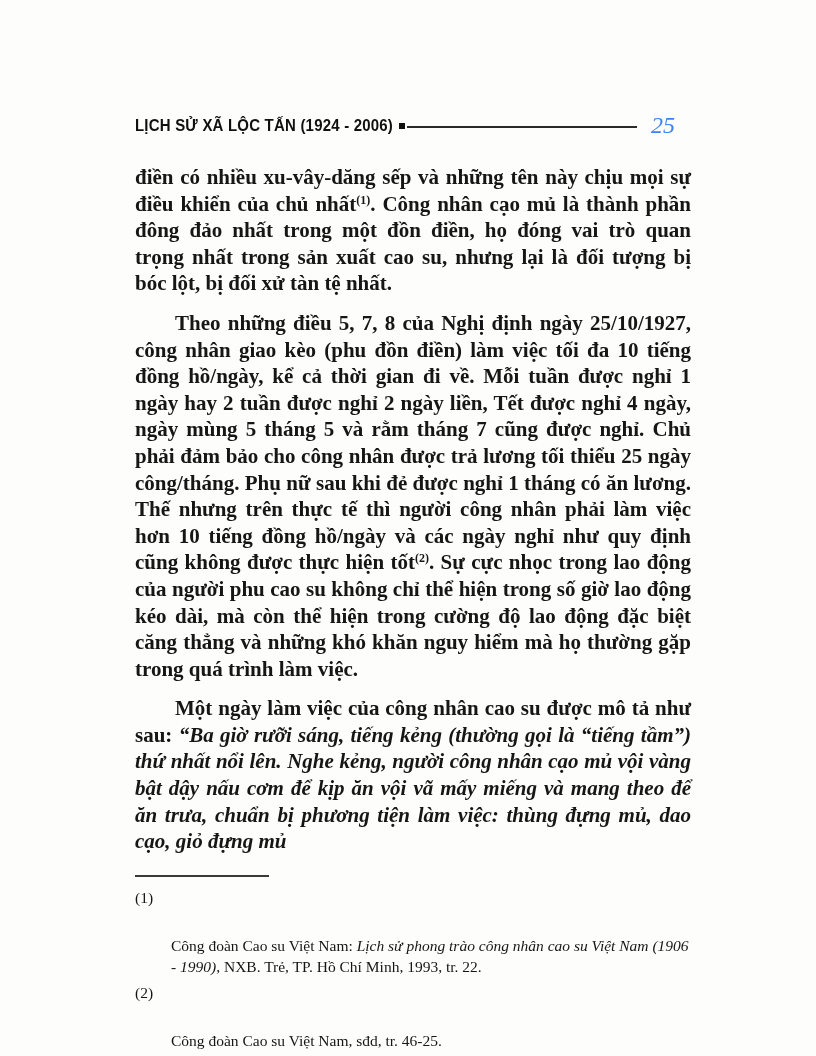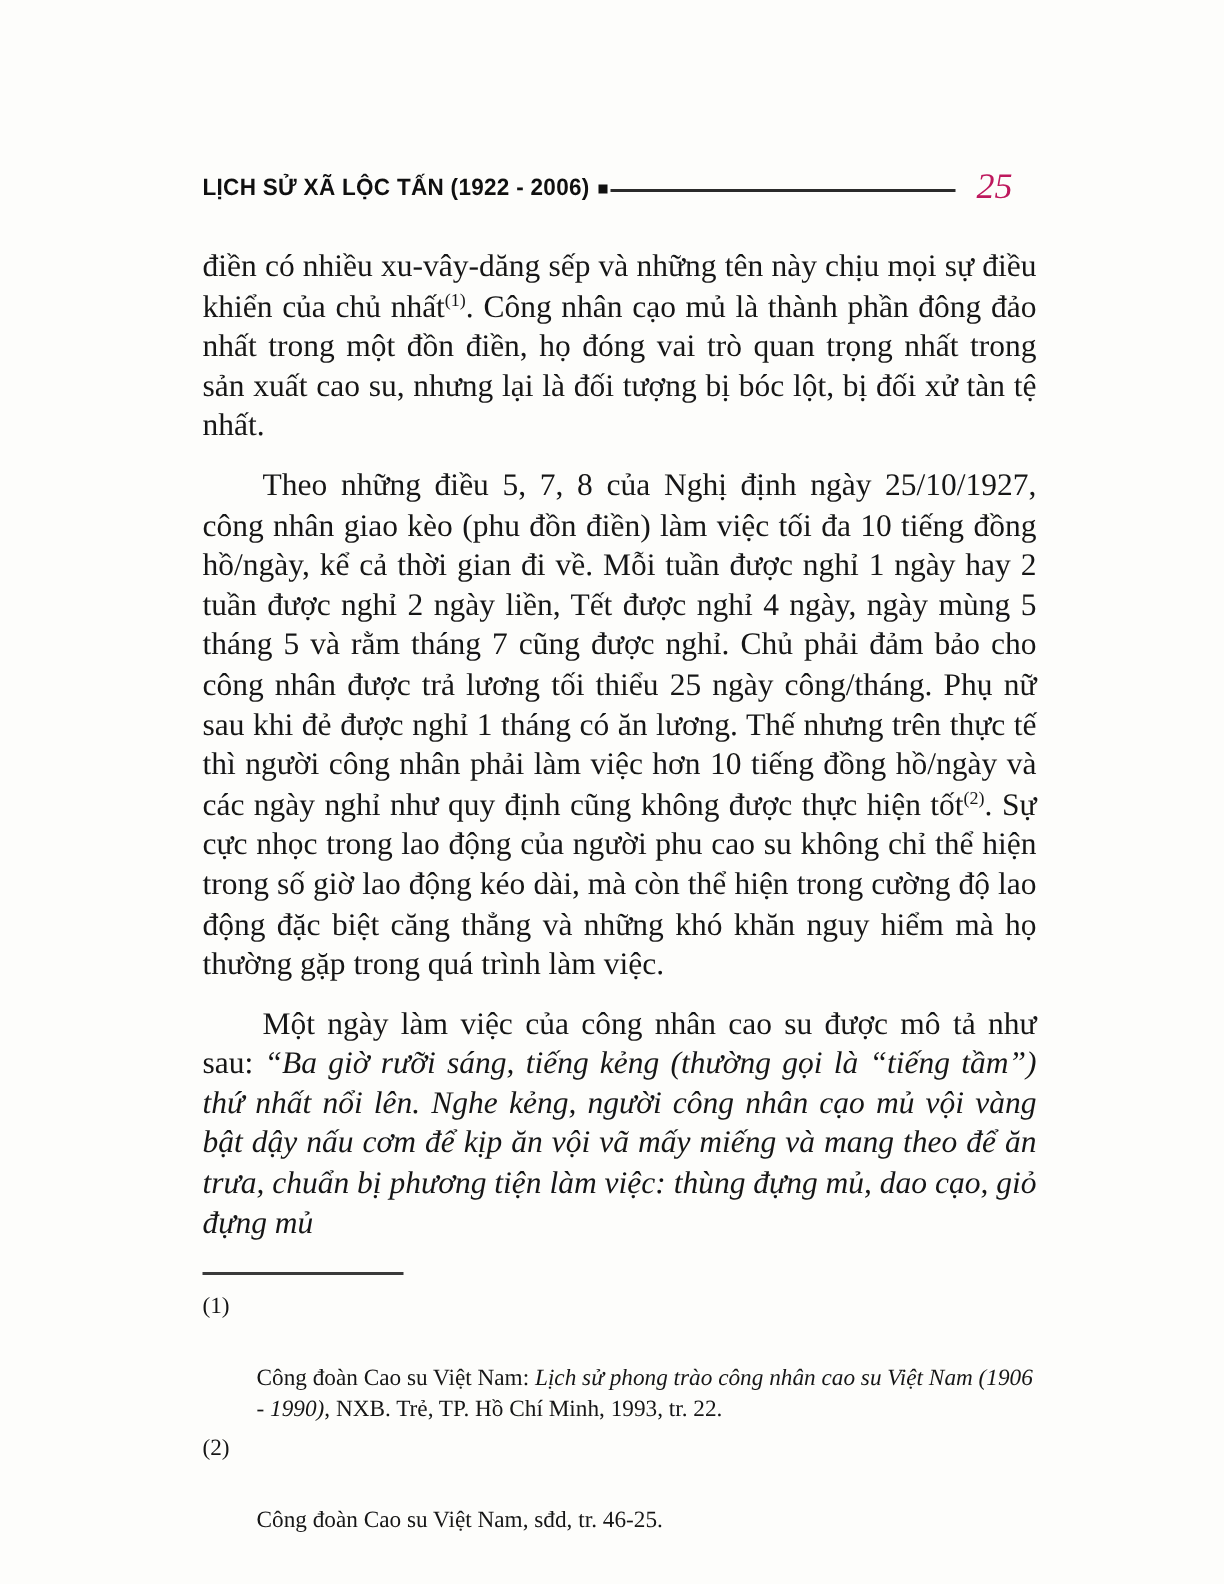--- a/index.html
+++ b/index.html
@@ -50,29 +50,30 @@
   .header-rule {
     flex: 1 1 auto;
     height: 0;
     border-bottom: 2px solid #2b2b2b;
     margin: 4px 14px 0 2px;
   }
   .header-page-number {
     font-style: italic;
     font-size: 24px;
     margin-right: 16px;
-    color: #be185d;
+    color: #3b82f6;
   }
 
   
   .body-text {
     margin-top: 26px;
     font-size: 21px;
     line-height: 26.6px;
     text-align: justify;
+    font-weight: bold;
   }
   .para {
     margin: 0 0 13px 0;
     text-indent: 40px;
   }
   .para.no-indent { text-indent: 0; }
   .para:last-child { margin-bottom: 12px; }
   .fn-ref {
     font-size: 12px;
     line-height: 0;
@@ -102,21 +103,21 @@
   }
   .fn-text { flex: 1 1 auto; margin-top: 48px; }
 </style>
 </head>
 <body>
 
 <div class="page">
   <div class="content">
 
     <header class="page-header">
-      <span class="header-title">LỊCH SỬ XÃ LỘC TẤN (1922 - 2006)</span>
+      <span class="header-title">LỊCH SỬ XÃ LỘC TẤN (1924 - 2006)</span>
       <span class="header-bullet"></span>
       <span class="header-rule"></span>
       <span class="header-page-number">25</span>
     </header>
 
     <main class="body-text">
 
       <p class="para no-indent"><span>điền có nhiều xu-vây-dăng sếp và những tên này chịu mọi sự điều khiển của chủ nhất</span><span class="fn-ref">(1)</span><span>. Công nhân cạo mủ là thành phần đông đảo nhất trong một đồn điền, họ đóng vai trò quan trọng nhất trong sản xuất cao su, nhưng lại là đối tượng bị bóc lột, bị đối xử tàn tệ nhất.</span></p>
 
       <p class="para"><span>Theo những điều 5, 7, 8 của Nghị định ngày 25/10/1927, công nhân giao kèo (phu đồn điền) làm việc tối đa 10 tiếng đồng hồ/ngày, kể cả thời gian đi về. Mỗi tuần được nghỉ 1 ngày hay 2 tuần được nghỉ 2 ngày liền, Tết được nghỉ 4 ngày, ngày mùng 5 tháng 5 và rằm tháng 7 cũng được nghỉ. Chủ phải đảm bảo cho công nhân được trả lương tối thiểu 25 ngày công/tháng. Phụ nữ sau khi đẻ được nghỉ 1 tháng có ăn lương. Thế nhưng trên thực tế thì người công nhân phải làm việc hơn 10 tiếng đồng hồ/ngày và các ngày nghỉ như quy định cũng không được thực hiện tốt</span><span class="fn-ref">(2)</span><span>. Sự cực nhọc trong lao động của người phu cao su không chỉ thể hiện trong số giờ lao động kéo dài, mà còn thể hiện trong cường độ lao động đặc biệt căng thẳng và những khó khăn nguy hiểm mà họ thường gặp trong quá trình làm việc.</span></p>

